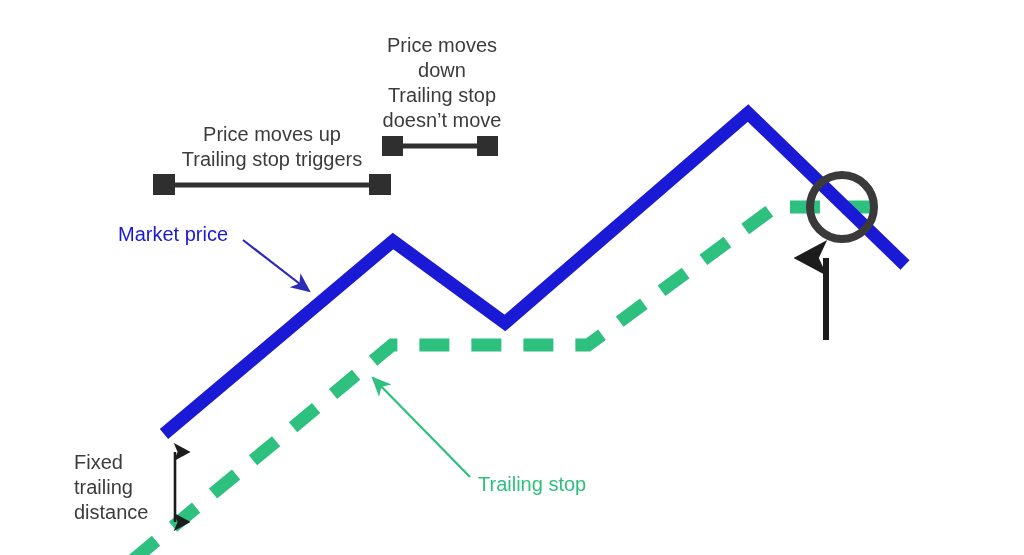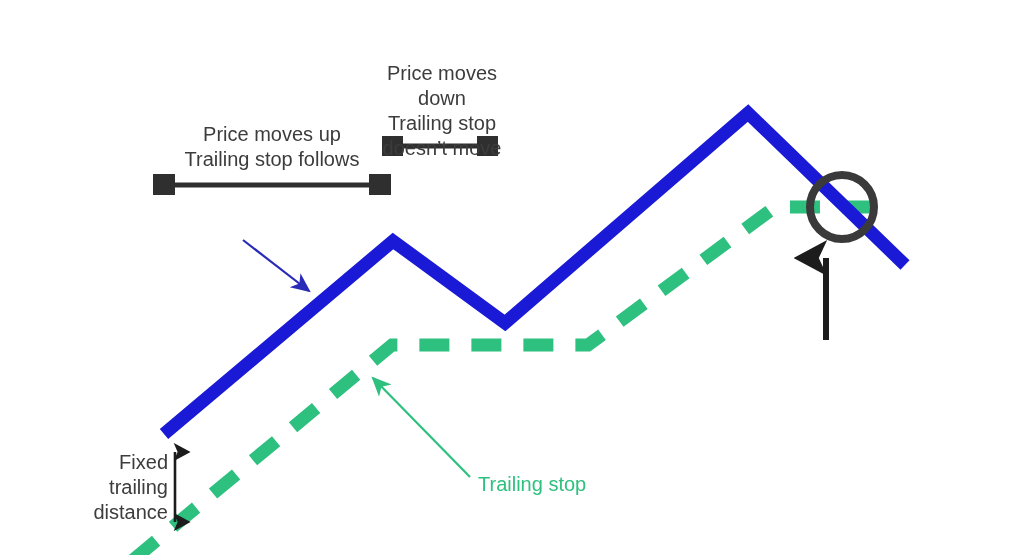--- a/index.html
+++ b/index.html
@@ -40,39 +40,38 @@
 
   #label-price-up {
     left: 148px;
     top: 122px;
     width: 248px;
   }
   #label-price-down {
     left: 368px;
     top: 33px;
     width: 148px;
-    margin-top: 28px;
   }
   #label-market-price {
     left: 118px;
     top: 222px;
     width: 140px;
     text-align: left;
   }
   #label-trailing-stop {
     left: 478px;
     top: 472px;
     width: 140px;
     text-align: left;
   }
   #label-fixed-distance {
     left: 74px;
     top: 450px;
     width: 94px;
-    text-align: right;
+    text-align: left;
   }
   #label-trigger {
     left: 716px;
     top: 347px;
     width: 210px;
   }
 </style>
 </head>
 <body>
 
@@ -118,27 +117,28 @@
     <line x1="175" y1="452" x2="175" y2="522" stroke="#1c1c1c" stroke-width="2.6" marker-start="url(#arrow-thin-start)" marker-end="url(#arrow-thin-end)"></line>
 
     <line x1="243" y1="240" x2="309" y2="291" stroke="#2a2ab8" stroke-width="2.2" marker-end="url(#arrow-blue)"></line>
 
     <line x1="470" y1="477" x2="373" y2="378" stroke="#2ec07e" stroke-width="2.2" marker-end="url(#arrow-green)"></line>
 
     <line x1="826" y1="340" x2="826" y2="258" stroke="#1c1c1c" stroke-width="6" marker-end="url(#arrow-dark-up)"></line>
   </svg>
 
   <div class="label dark" id="label-price-up">Price moves up
-Trailing stop follows</div>
+Trailing stop triggers</div>
 
   <div class="label dark" id="label-price-down">Price moves
 down
 Trailing stop
 doesn’t move</div>
 
+  <div class="label blue" id="label-market-price">Market price</div>
 
   <div class="label green" id="label-trailing-stop">Trailing stop</div>
 
   <div class="label dark" id="label-fixed-distance">Fixed
 trailing
 distance</div>
 
 
 </div>
 

